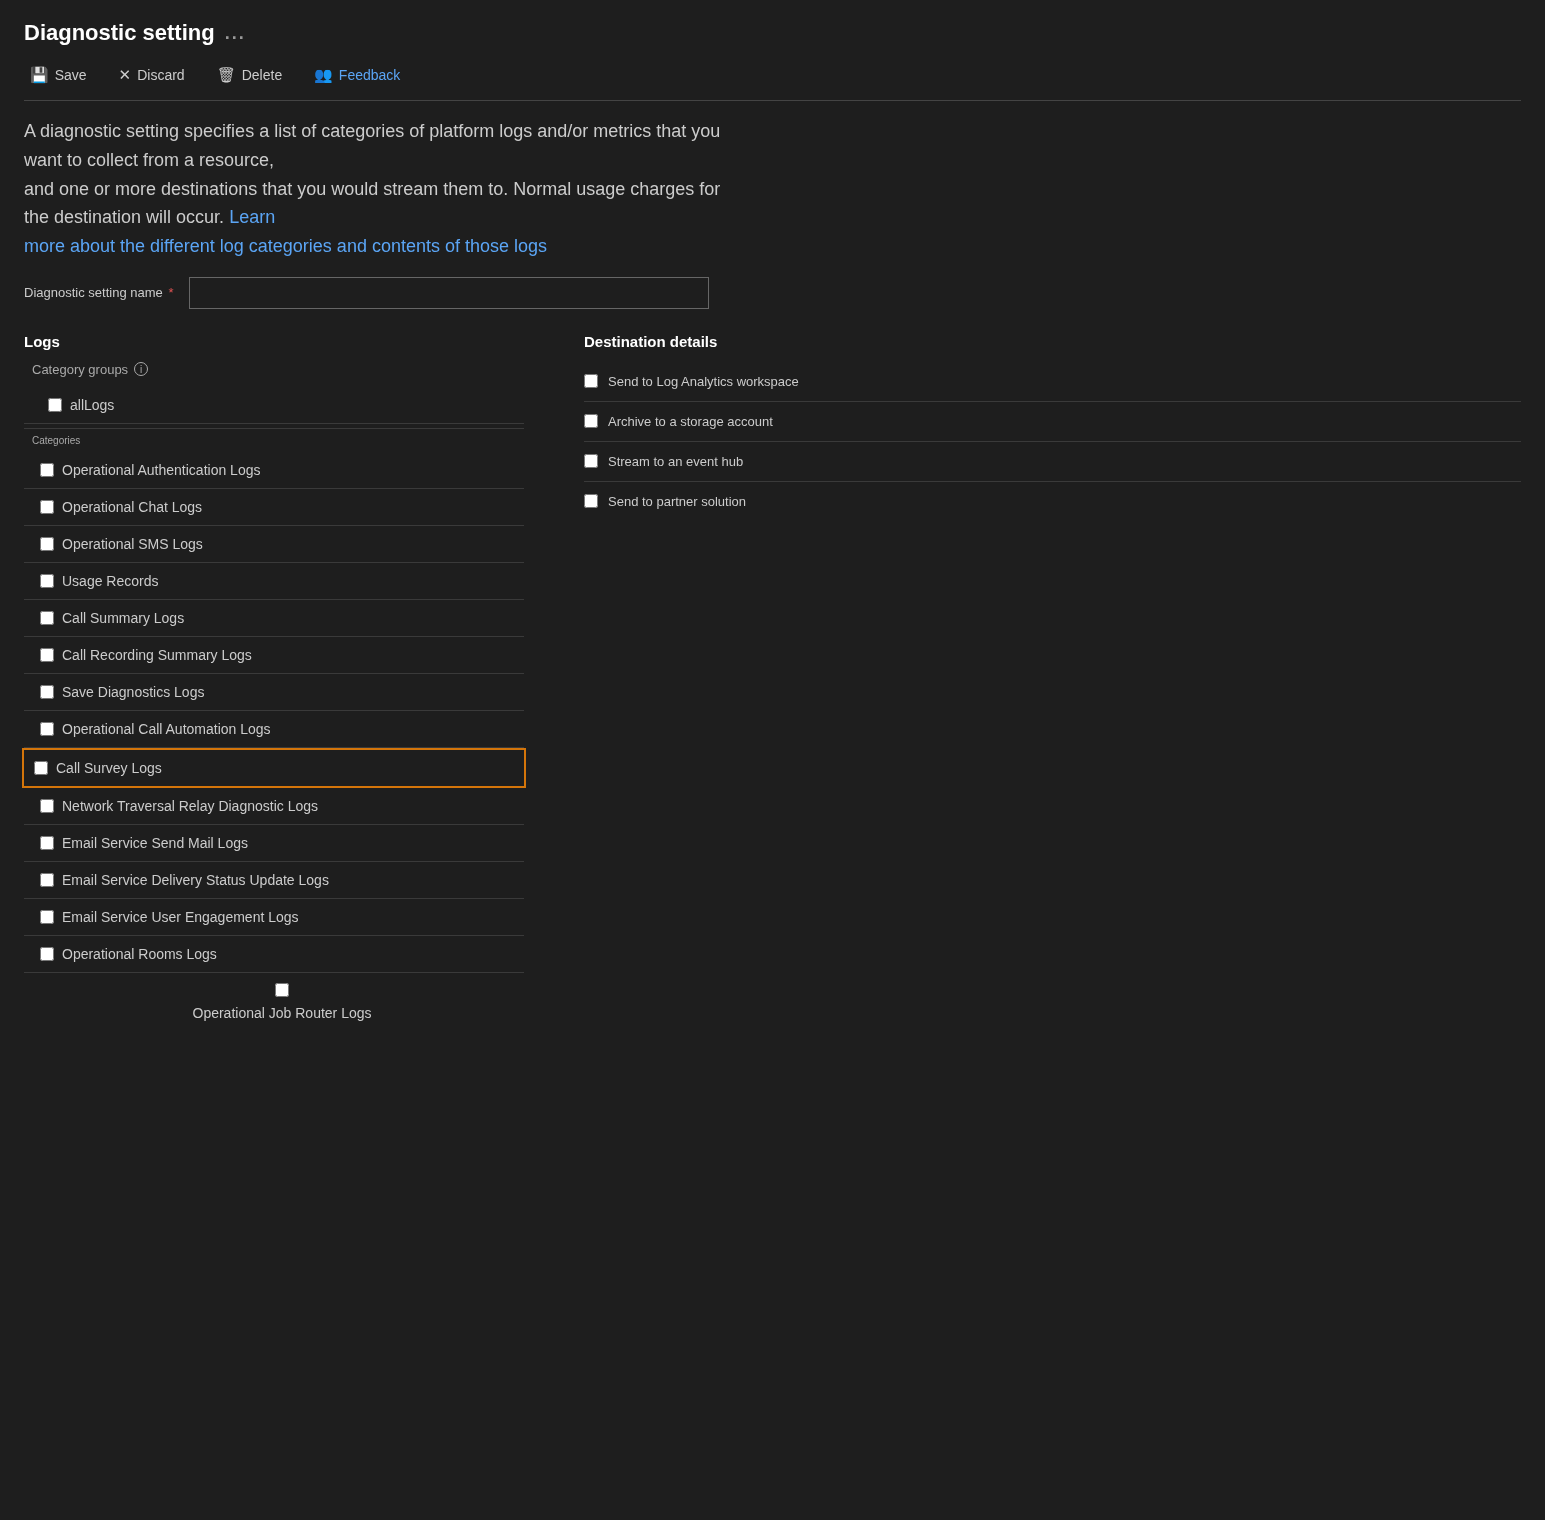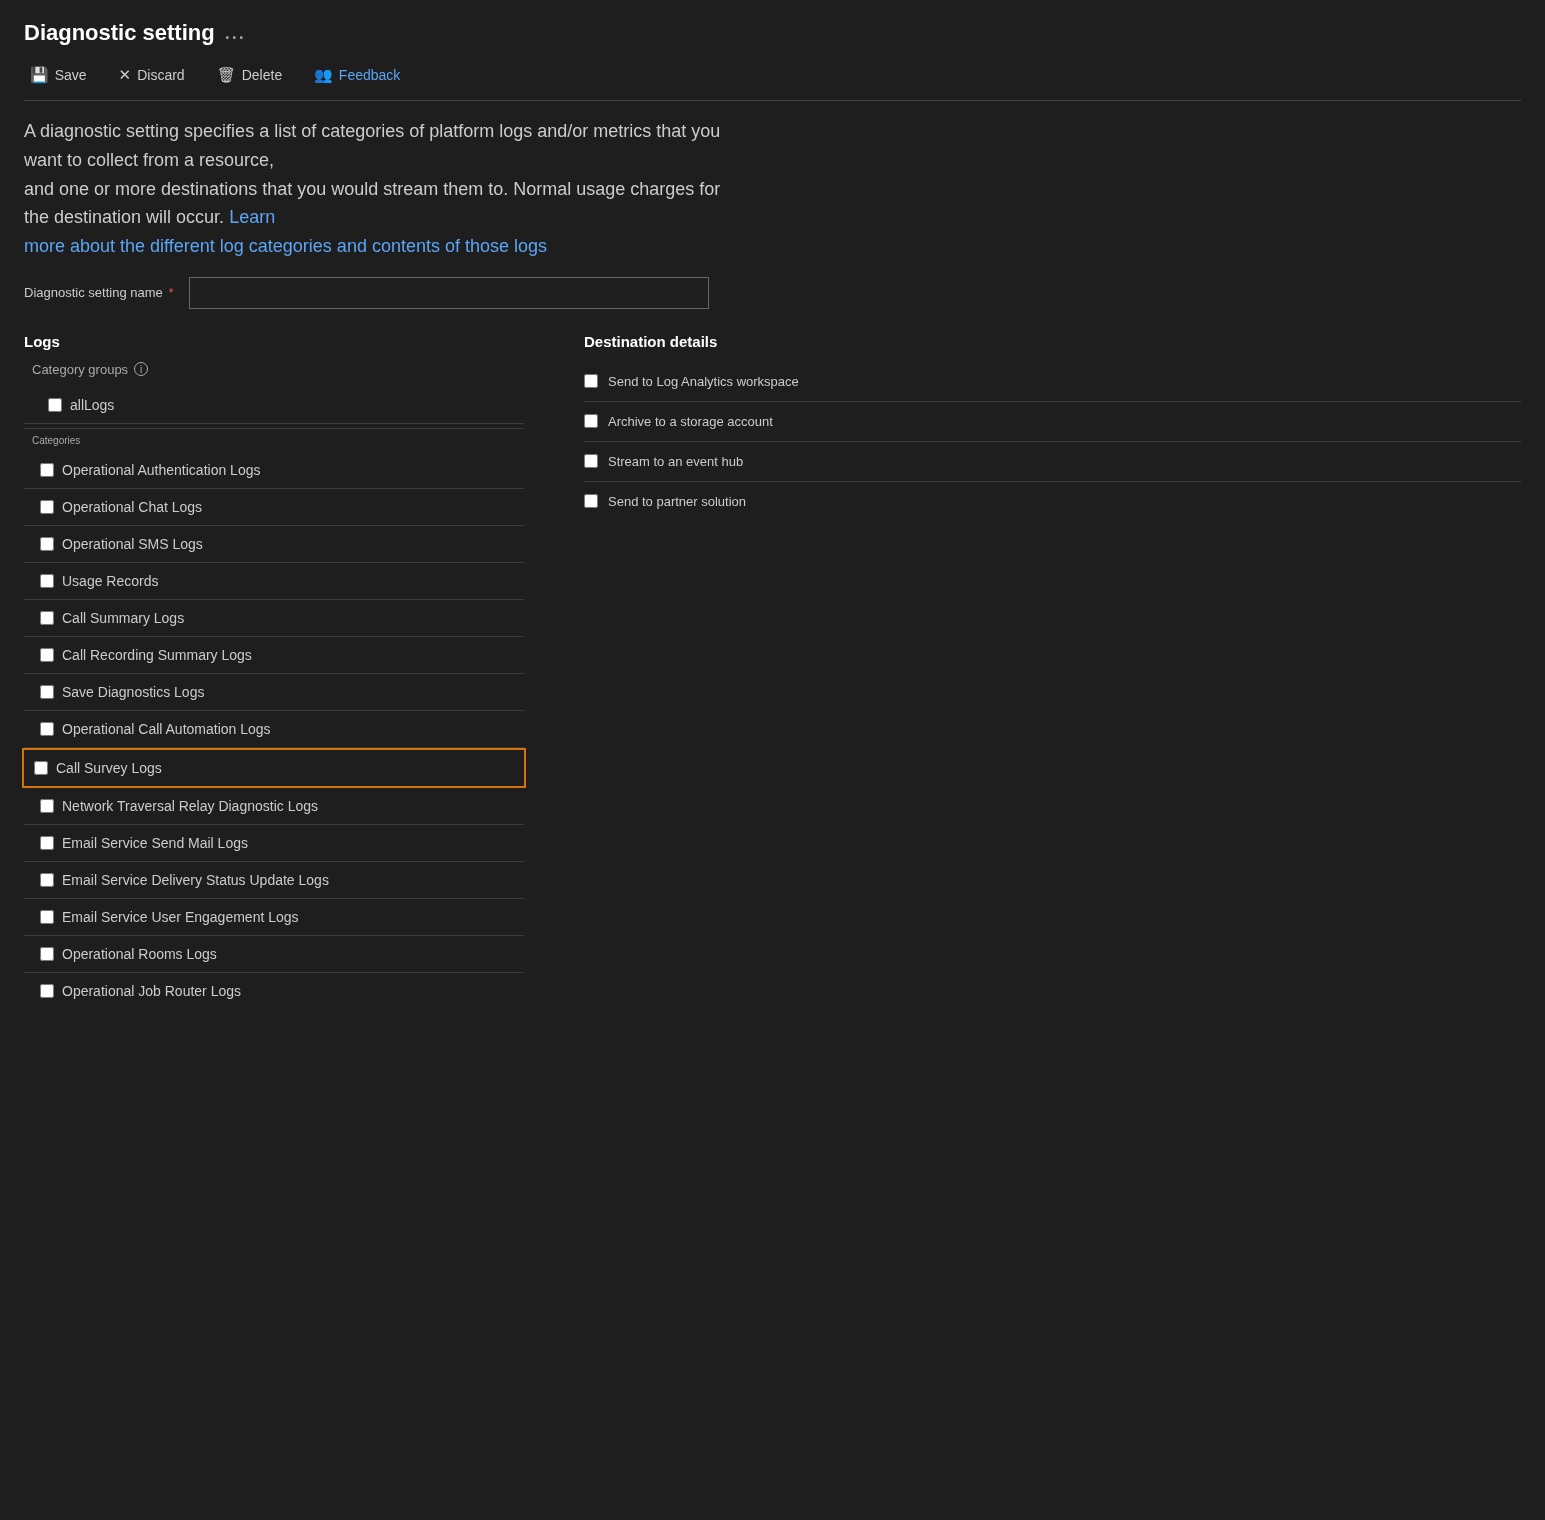--- a/index.html
+++ b/index.html
@@ -134,20 +134,21 @@
     }
     .checkbox-row {
       display: flex;
       align-items: center;
       gap: 8px;
       padding: 10px 0 10px 16px;
       border-bottom: 1px solid #3a3a3a;
     }
     .checkbox-row:last-child {
       border-bottom: none;
+      flex-direction: column;
     }
     .checkbox-row.all-logs {
       border-bottom: 1px solid #3a3a3a;
       margin-bottom: 4px;
       padding-left: 24px;
     }
     .checkbox-row.highlighted {
       border: 2px solid #d4750a;
       background-color: #1e1e1e;
       padding: 10px 10px;

